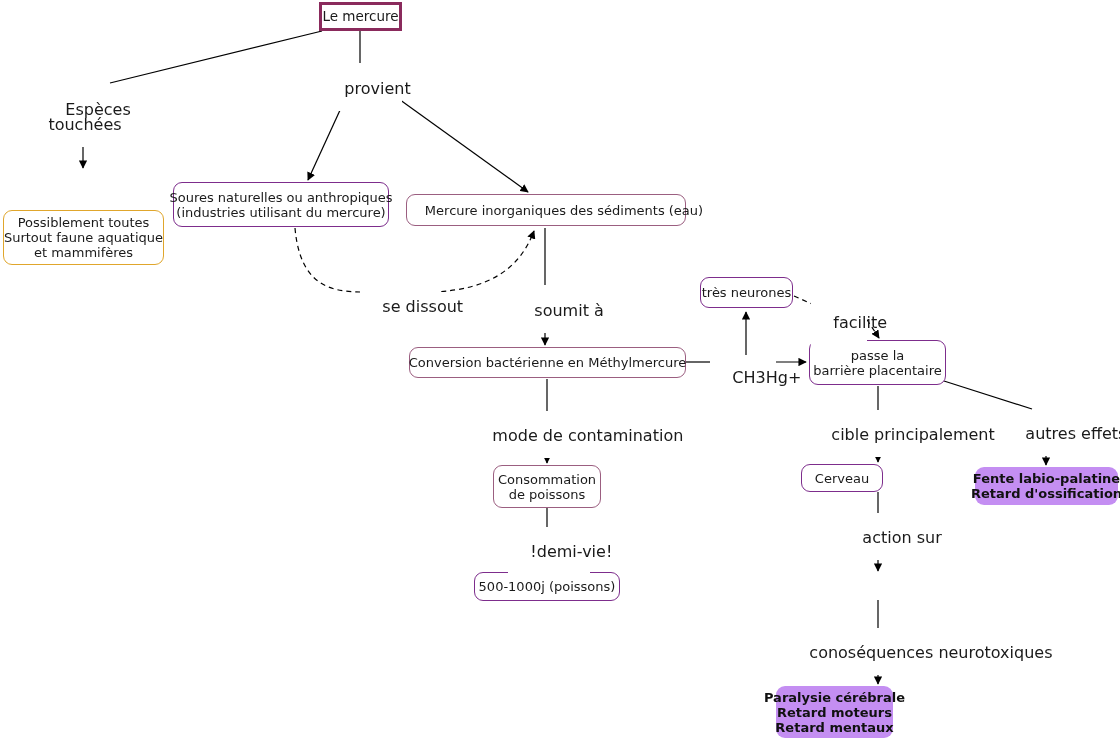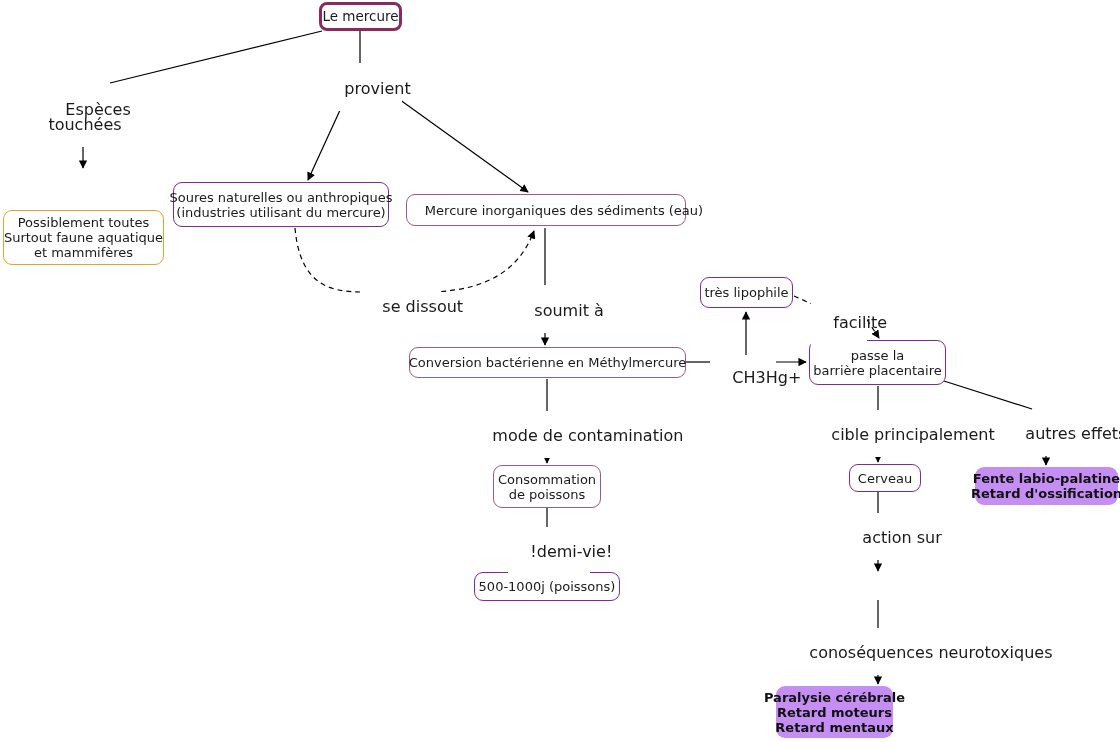--- a/index.html
+++ b/index.html
@@ -35,21 +35,21 @@
     border-radius: 9px;
     background: #ffffff;
     color: #1a1a1a;
     font-size: 13px;
     line-height: 15px;
     white-space: pre;
     z-index: 2;
   }
   .node.root {
     border: 3px solid #8a2a5c;
-    border-radius: 8px;
+    border-radius: 0;
     font-size: 13.5px;
   }
   .node.plum {
     border: 1.4px solid #7d2d8c;
   }
   .node.mauve {
     border: 1.4px solid #9b5e80;
   }
   .node.amber {
     border: 1.6px solid #e0a62c;
@@ -147,38 +147,38 @@
 
   <div class="node mauve" style="left:406px; top:194px; width:280px; height:32px;padding-left:36px;">
     <span>Mercure inorganiques des sédiments (eau)</span>
   </div>
 
   <div class="node mauve" style="left:409px; top:347px; width:277px; height:31px;">
     <span>Conversion bactérienne en Méthylmercure</span>
   </div>
 
   <div class="node plum" style="left:700px; top:277px; width:93px; height:31px;">
-    <span>très lipophile</span>
+    <span>très neurones</span>
   </div>
 
   <div class="node plum" style="left:809px; top:340px; width:137px; height:45px;">
     <span>passe la
 barrière placentaire</span>
   </div>
 
   <div class="node mauve" style="left:493px; top:465px; width:108px; height:43px;">
     <span>Consommation
 de poissons</span>
   </div>
 
   <div class="node plum" style="left:474px; top:572px; width:146px; height:29px;">
     <span>500-1000j (poissons)</span>
   </div>
 
-  <div class="node plum" style="left:849px; top:464px; width:72px; height:28px;">
+  <div class="node plum" style="left:801px; top:464px; width:82px; height:28px;">
     <span>Cerveau</span>
   </div>
 
 
   <div class="node filled" style="left:975px; top:467px; width:143px; height:38px;">
     <span>Fente labio-palatine
 Retard d'ossification</span>
   </div>
 
   <div class="node filled" style="left:776px; top:686px; width:117px; height:52px;">

